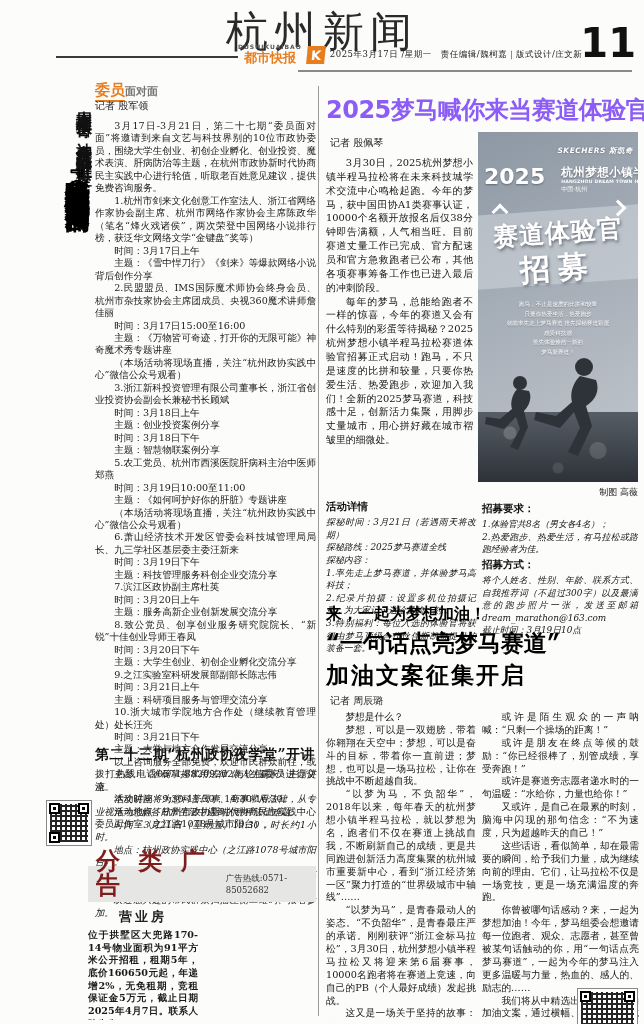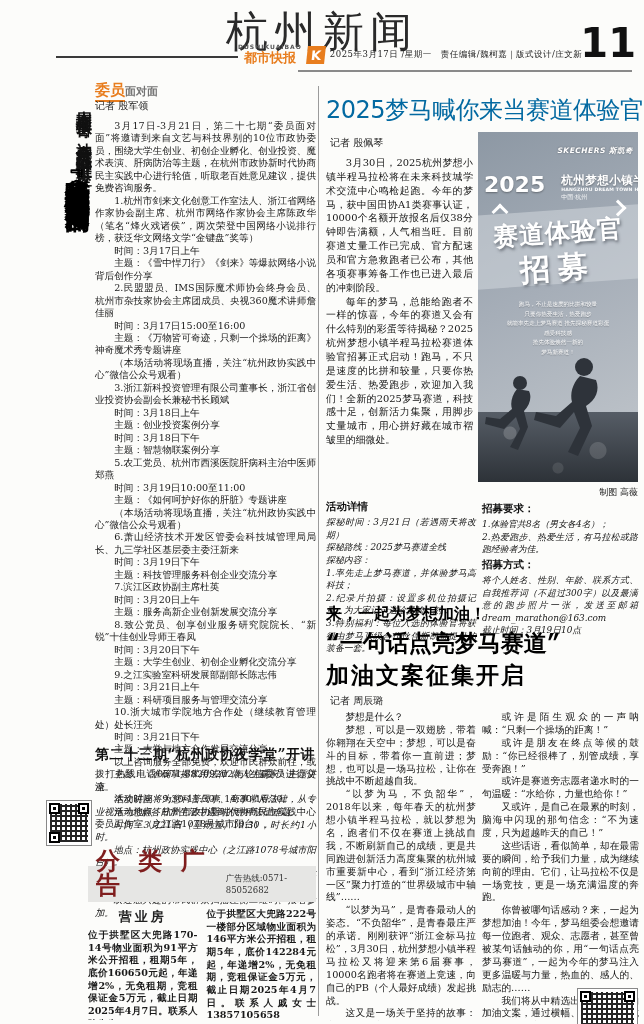--- a/index.html
+++ b/index.html
@@ -77,33 +77,33 @@
   .ad-head { text-align:center; font-size:13px; font-weight:700; letter-spacing:3px;
     margin-bottom:3px; color:#222; }
   .ad-text { font-size:9.6px; font-weight:700; line-height:1.32; text-align:justify;
     text-indent:0; color:#191919; }
 
   .v-divider { left:318px; top:86px; width:1px; height:930px; background:#9b9b9b; }
 
   
   .r-head1 { left:326px; top:94px; width:314px;
     font-family:"DejaVu Sans","Liberation Sans",sans-serif;
-    font-weight:400; font-size:24px; letter-spacing:-0.5px; color:#0369a1; white-space:nowrap; }
+    font-weight:700; font-size:24px; letter-spacing:-0.5px; color:#8b5cf6; white-space:nowrap; }
   .r-rep1 { left:330px; top:136px; font-size:10px; }
   .r-body1 { left:326px; top:156px; width:147px; }
   .r-body1 .plist p { font-size:9.9px; line-height:1.4; text-indent:2em;
     text-align:justify; }
 
   
   .poster { left:478px; top:132px; width:160px; height:350px; overflow:hidden;
     background:linear-gradient(155deg,#8d98a4 0%,#a6aeb8 45%,#c3c8cd 100%);
     font-family:"DejaVu Sans",sans-serif; color:#fff; }
   .p-brand { position:absolute; right:5px; top:14px; font-size:7.5px; font-weight:900;
     font-style:italic; letter-spacing:0.5px; text-shadow:0 0 2px rgba(0,0,0,.4); }
-  .p-toprow { position:absolute; left:6px; top:34px; right:4px; display:flex; gap:16px;margin-top:8px; }
+  .p-toprow { position:absolute; left:6px; top:34px; right:4px; display:flex; gap:16px; }
   .p-year { font-size:22px; font-weight:900; line-height:1;
     text-shadow:0 1px 2px rgba(0,0,0,.35); }
   .p-titles { line-height:1.1; }
   .p-title-cn { font-size:11.5px; font-weight:900; letter-spacing:0.5px;
     text-shadow:0 1px 2px rgba(0,0,0,.35); white-space:nowrap; }
   .p-title-en { font-size:4.6px; font-weight:700; letter-spacing:0.2px; opacity:.95; }
   .p-loc { font-size:6px; margin-top:2px; opacity:.9; }
   .p-ribbon { position:absolute; left:-6px; right:-6px; top:78px; height:74px;
     background:rgba(210,215,220,.55); transform:rotate(-4deg); }
   .p-big1 { position:absolute; left:0; right:0; top:84px; text-align:center;
@@ -176,21 +176,21 @@
 
 <div class="abs mid-col">
   <p class="reporter">记者 殷军领</p>
   <div class="plist">
       <p>3月17日-3月21日，第二十七期“委员面对面”将邀请到来自文艺与科技界别的10位市政协委员，围绕大学生创业、初创企业孵化、创业投资、魔术表演、肝病防治等主题，在杭州市政协新时代协商民主实践中心进行轮值，听取老百姓意见建议，提供免费咨询服务。</p>
       <p>1.杭州市剑来文化创意工作室法人、浙江省网络作家协会副主席、杭州市网络作家协会主席陈政华（笔名“烽火戏诸侯”，两次荣登中国网络小说排行榜，获泛华文网络文学“金键盘”奖等）</p>
       <p>时间：3月17日上午</p>
       <p>主题：《雪中悍刀行》《剑来》等爆款网络小说背后创作分享</p>
       <p>2.民盟盟员、IMS国际魔术师协会终身会员、杭州市杂技家协会主席团成员、央视360魔术讲师詹佳丽</p>
       <p>时间：3月17日15:00至16:00</p>
-      <p>主题：《万物皆可奇迹，只剩一个操场的距离》神奇魔术秀专题讲座</p>
+      <p>主题：《万物皆可奇迹，打开你的无限可能》神奇魔术秀专题讲座</p>
       <p>（本场活动将现场直播，关注“杭州政协实践中心”微信公众号观看）</p>
       <p>3.浙江新科投资管理有限公司董事长，浙江省创业投资协会副会长兼秘书长顾斌</p>
       <p>时间：3月18日上午</p>
       <p>主题：创业投资案例分享</p>
       <p>时间：3月18日下午</p>
       <p>主题：智慧物联案例分享</p>
       <p>5.农工党员、杭州市西溪医院肝病科主治中医师郑燕</p>
       <p>时间：3月19日10:00至11:00</p>
       <p>主题：《如何呵护好你的肝脏》专题讲座</p>
       <p>（本场活动将现场直播，关注“杭州政协实践中心”微信公众号观看）</p>
@@ -237,24 +237,20 @@
   <span class="big">分 类 广 告</span>
   <span class="hot">广告热线:0571-85052682</span>
 </div>
 
 <div class="abs ads">
   <div class="col">
     <div class="ad-head">营业房</div>
     <p class="ad-text">位于拱墅区大兜路170-14号物业面积为91平方米公开招租，租期5年，底价160650元起，年递增2%，无免租期，竞租保证金5万元，截止日期2025年4月7日。联系人陈先生15058169674</p>
 
   </div>
-  <div class="col">
-    <p class="ad-text">位于拱墅区大兜路222号一楼部分区域物业面积为146平方米公开招租，租期5年，底价142284元起，年递增2%，无免租期，竞租保证金5万元，截止日期2025年4月7日。联系人戚女士13857105658</p>
-
-  </div>
 </div>
 
 <div class="abs v-divider"></div>
 
 <div class="abs r-head1">2025梦马喊你来当赛道体验官</div>
 <p class="abs r-rep1 reporter">记者 殷佩琴</p>
 <div class="abs r-body1">
   <div class="plist">
       <p>3月30日，2025杭州梦想小镇半程马拉松将在未来科技城学术交流中心鸣枪起跑。今年的梦马，获中国田协A1类赛事认证，10000个名额开放报名后仅38分钟即告满额，人气相当旺。目前赛道丈量工作已完成、官方配速员和官方急救跑者已公布，其他各项赛事筹备工作也已进入最后的冲刺阶段。</p>
       <p>每年的梦马，总能给跑者不一样的惊喜，今年的赛道又会有什么特别的彩蛋等待揭秘？2025杭州梦想小镇半程马拉松赛道体验官招募正式启动！跑马，不只是速度的比拼和较量，只要你热爱生活、热爱跑步，欢迎加入我们！全新的2025梦马赛道，科技感十足，创新活力集聚，用脚步丈量城市，用心拼好藏在城市褶皱里的细微处。</p>

